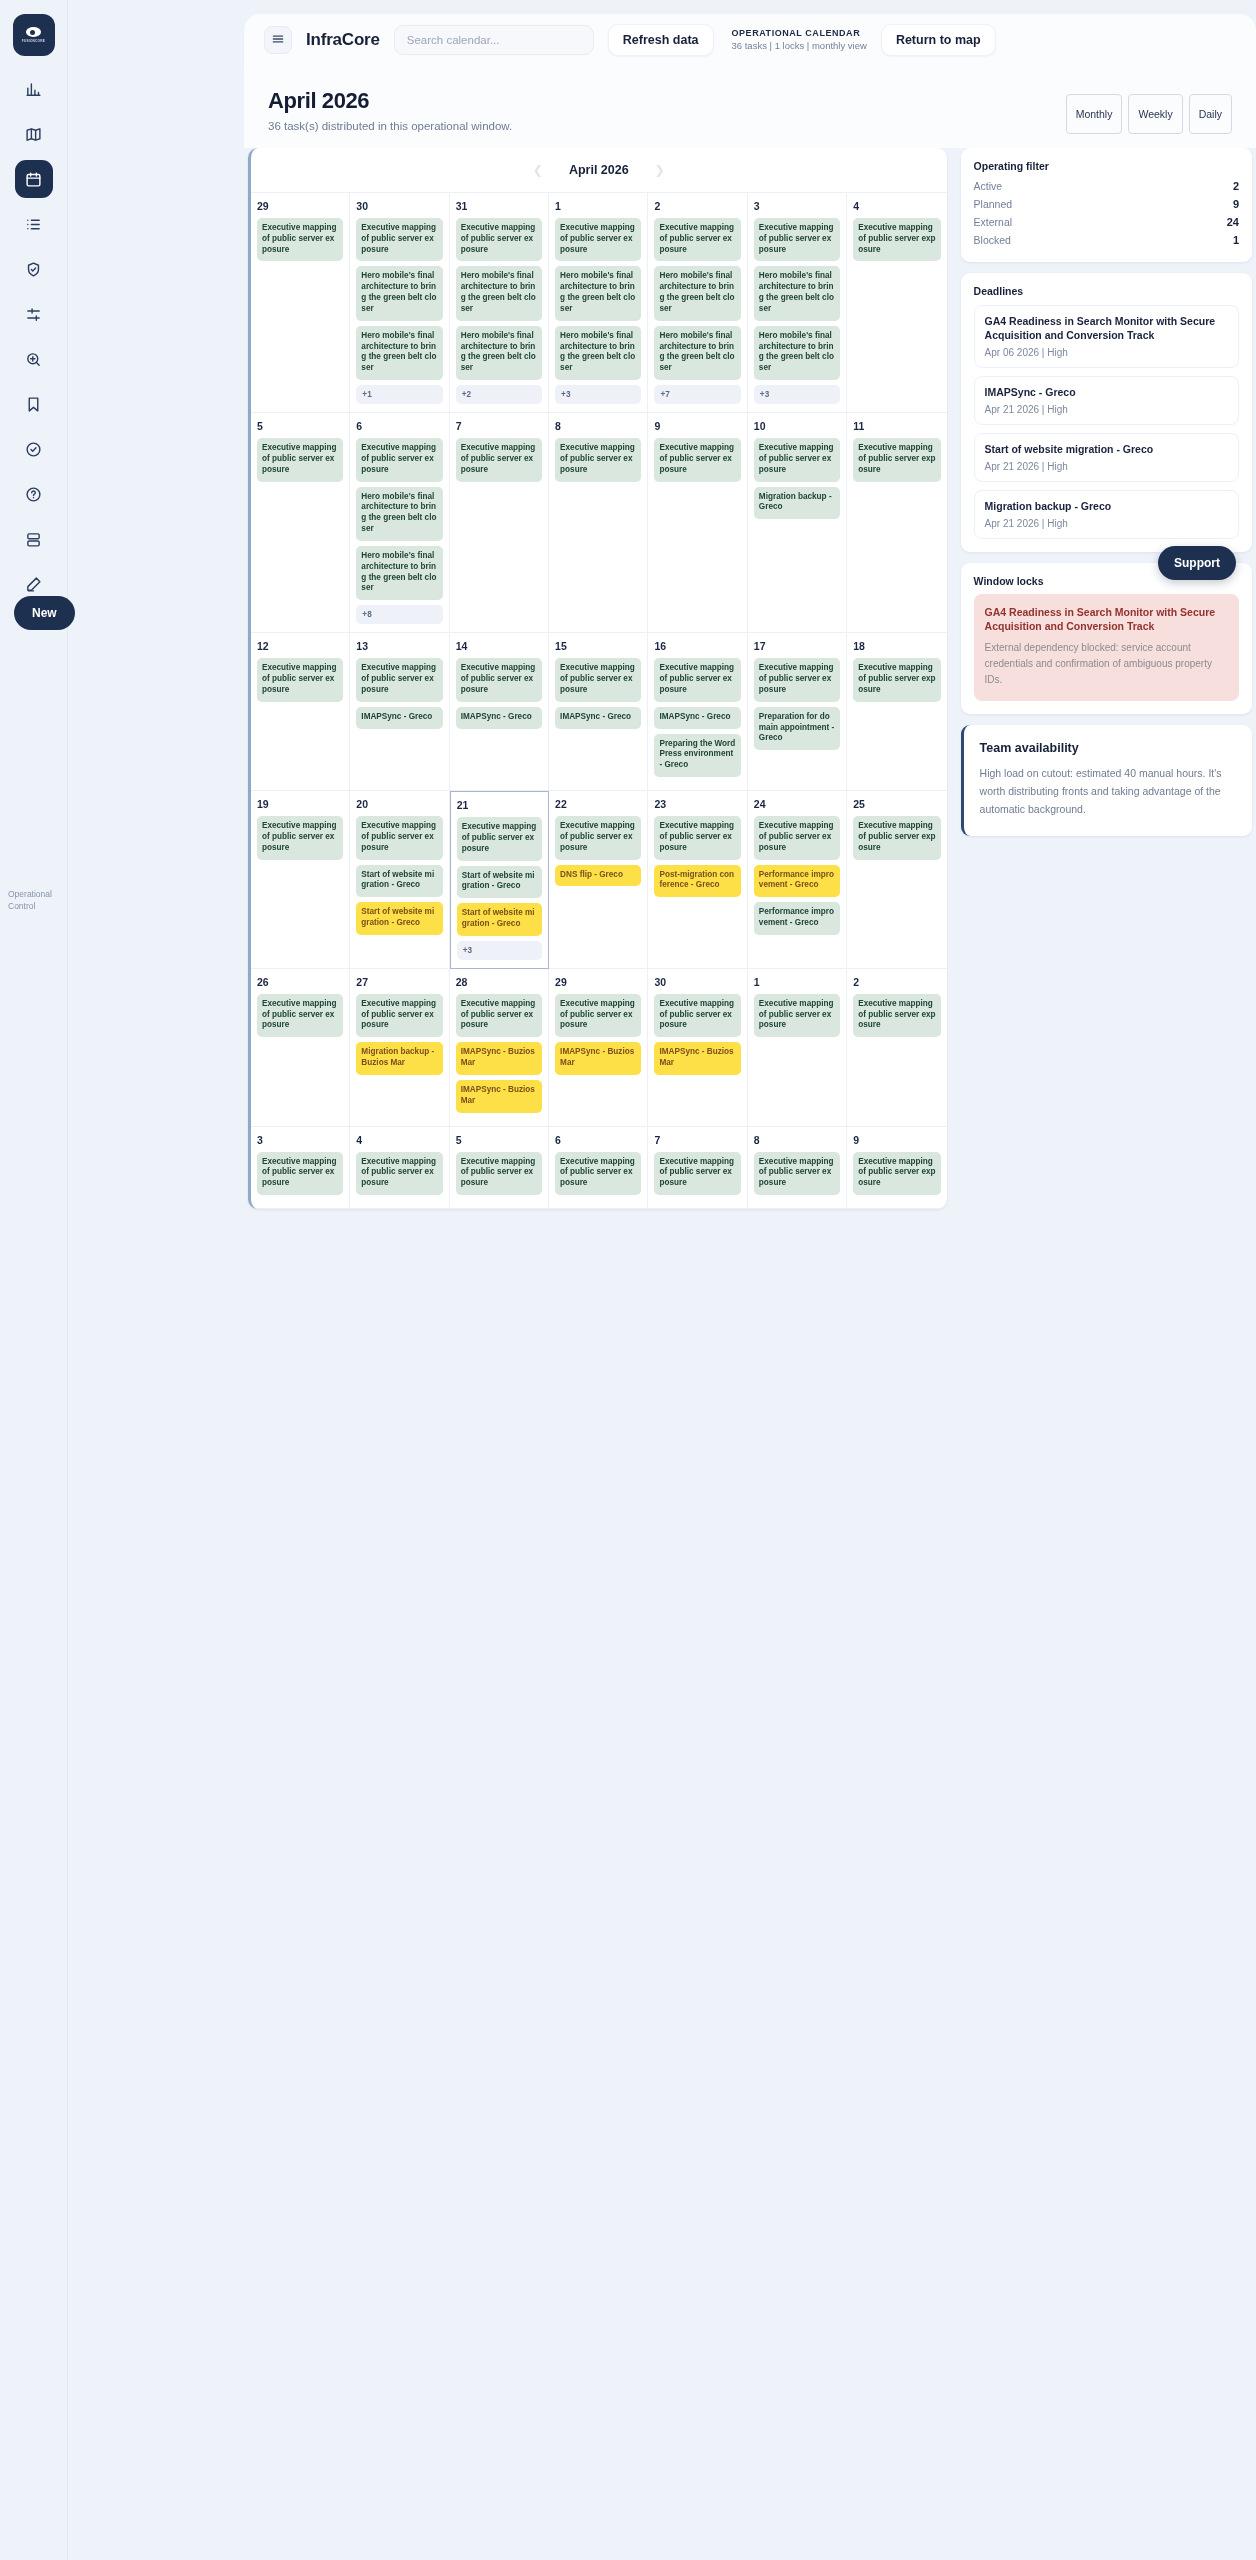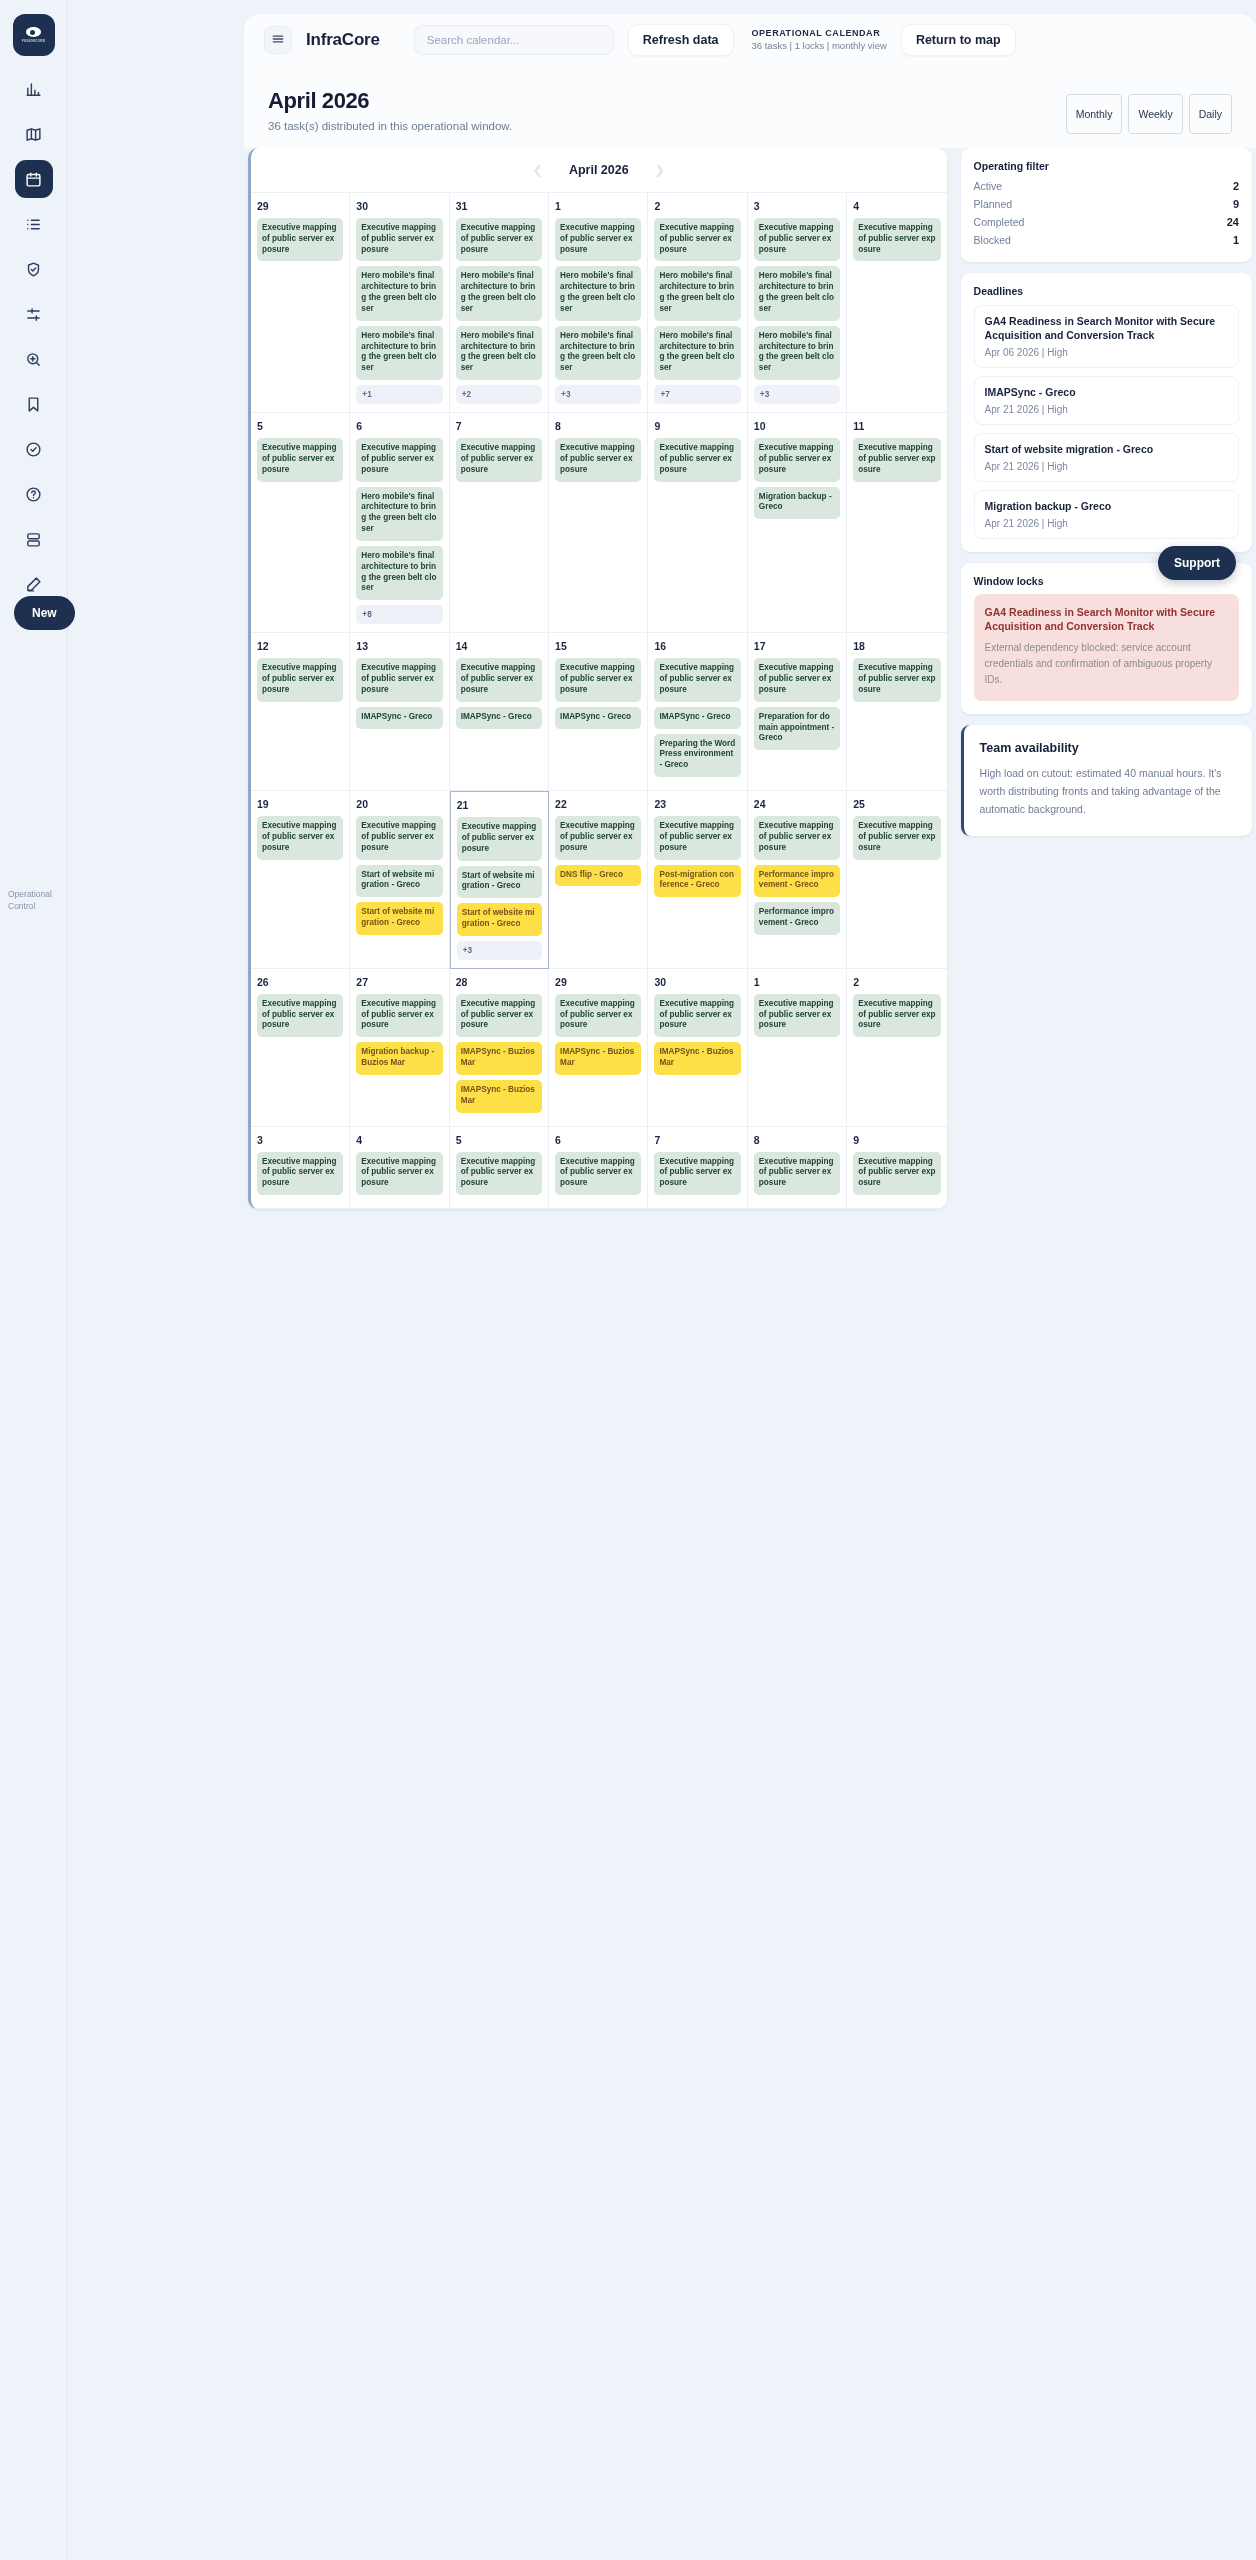--- a/index.html
+++ b/index.html
@@ -67,21 +67,21 @@
     box-shadow: 0 1px 2px rgba(20,35,60,.05);
   }
   .hamburger {
     width: 28px; height: 28px; border-radius: 8px; background: #f2f5fa;
     border: 1px solid #e7ecf4;
     display: flex; align-items: center; justify-content: center;
     color: #3c4a63; font-size: 13px;
   }
   .brand { font-size: 17px; font-weight: bold; color: #17223a; letter-spacing:-.2px;}
   .search {
-    flex: 0 0 200px; margin-left: 20px;
+    flex: 0 0 200px; margin-left: 0;
     height: 30px; border-radius: 9px; background: #f6f8fc;
     border: 1px solid #e8edf5;
     display: flex; align-items: center; padding: 12px 12px;
     font-size: 11.5px; color: #9aa6ba;
   }
   .btn-ghost {
     height: 32px; border-radius: 10px; background: #fff;
     border: 1px solid #eef1f7;
     display: flex; align-items: center; padding: 0 14px;
     font-size: 12.5px; font-weight: bold; color: #17223a;
@@ -562,21 +562,21 @@
         <div id="filter-rows">
             <div class="filterrow">
               <span>Active</span>
               <b>2</b>
             </div>
             <div class="filterrow">
               <span>Planned</span>
               <b>9</b>
             </div>
             <div class="filterrow">
-              <span>Completed</span>
+              <span>External</span>
               <b>24</b>
             </div>
             <div class="filterrow">
               <span>Blocked</span>
               <b>1</b>
             </div>
           </div>
       </div>
 
       <div class="panel">

